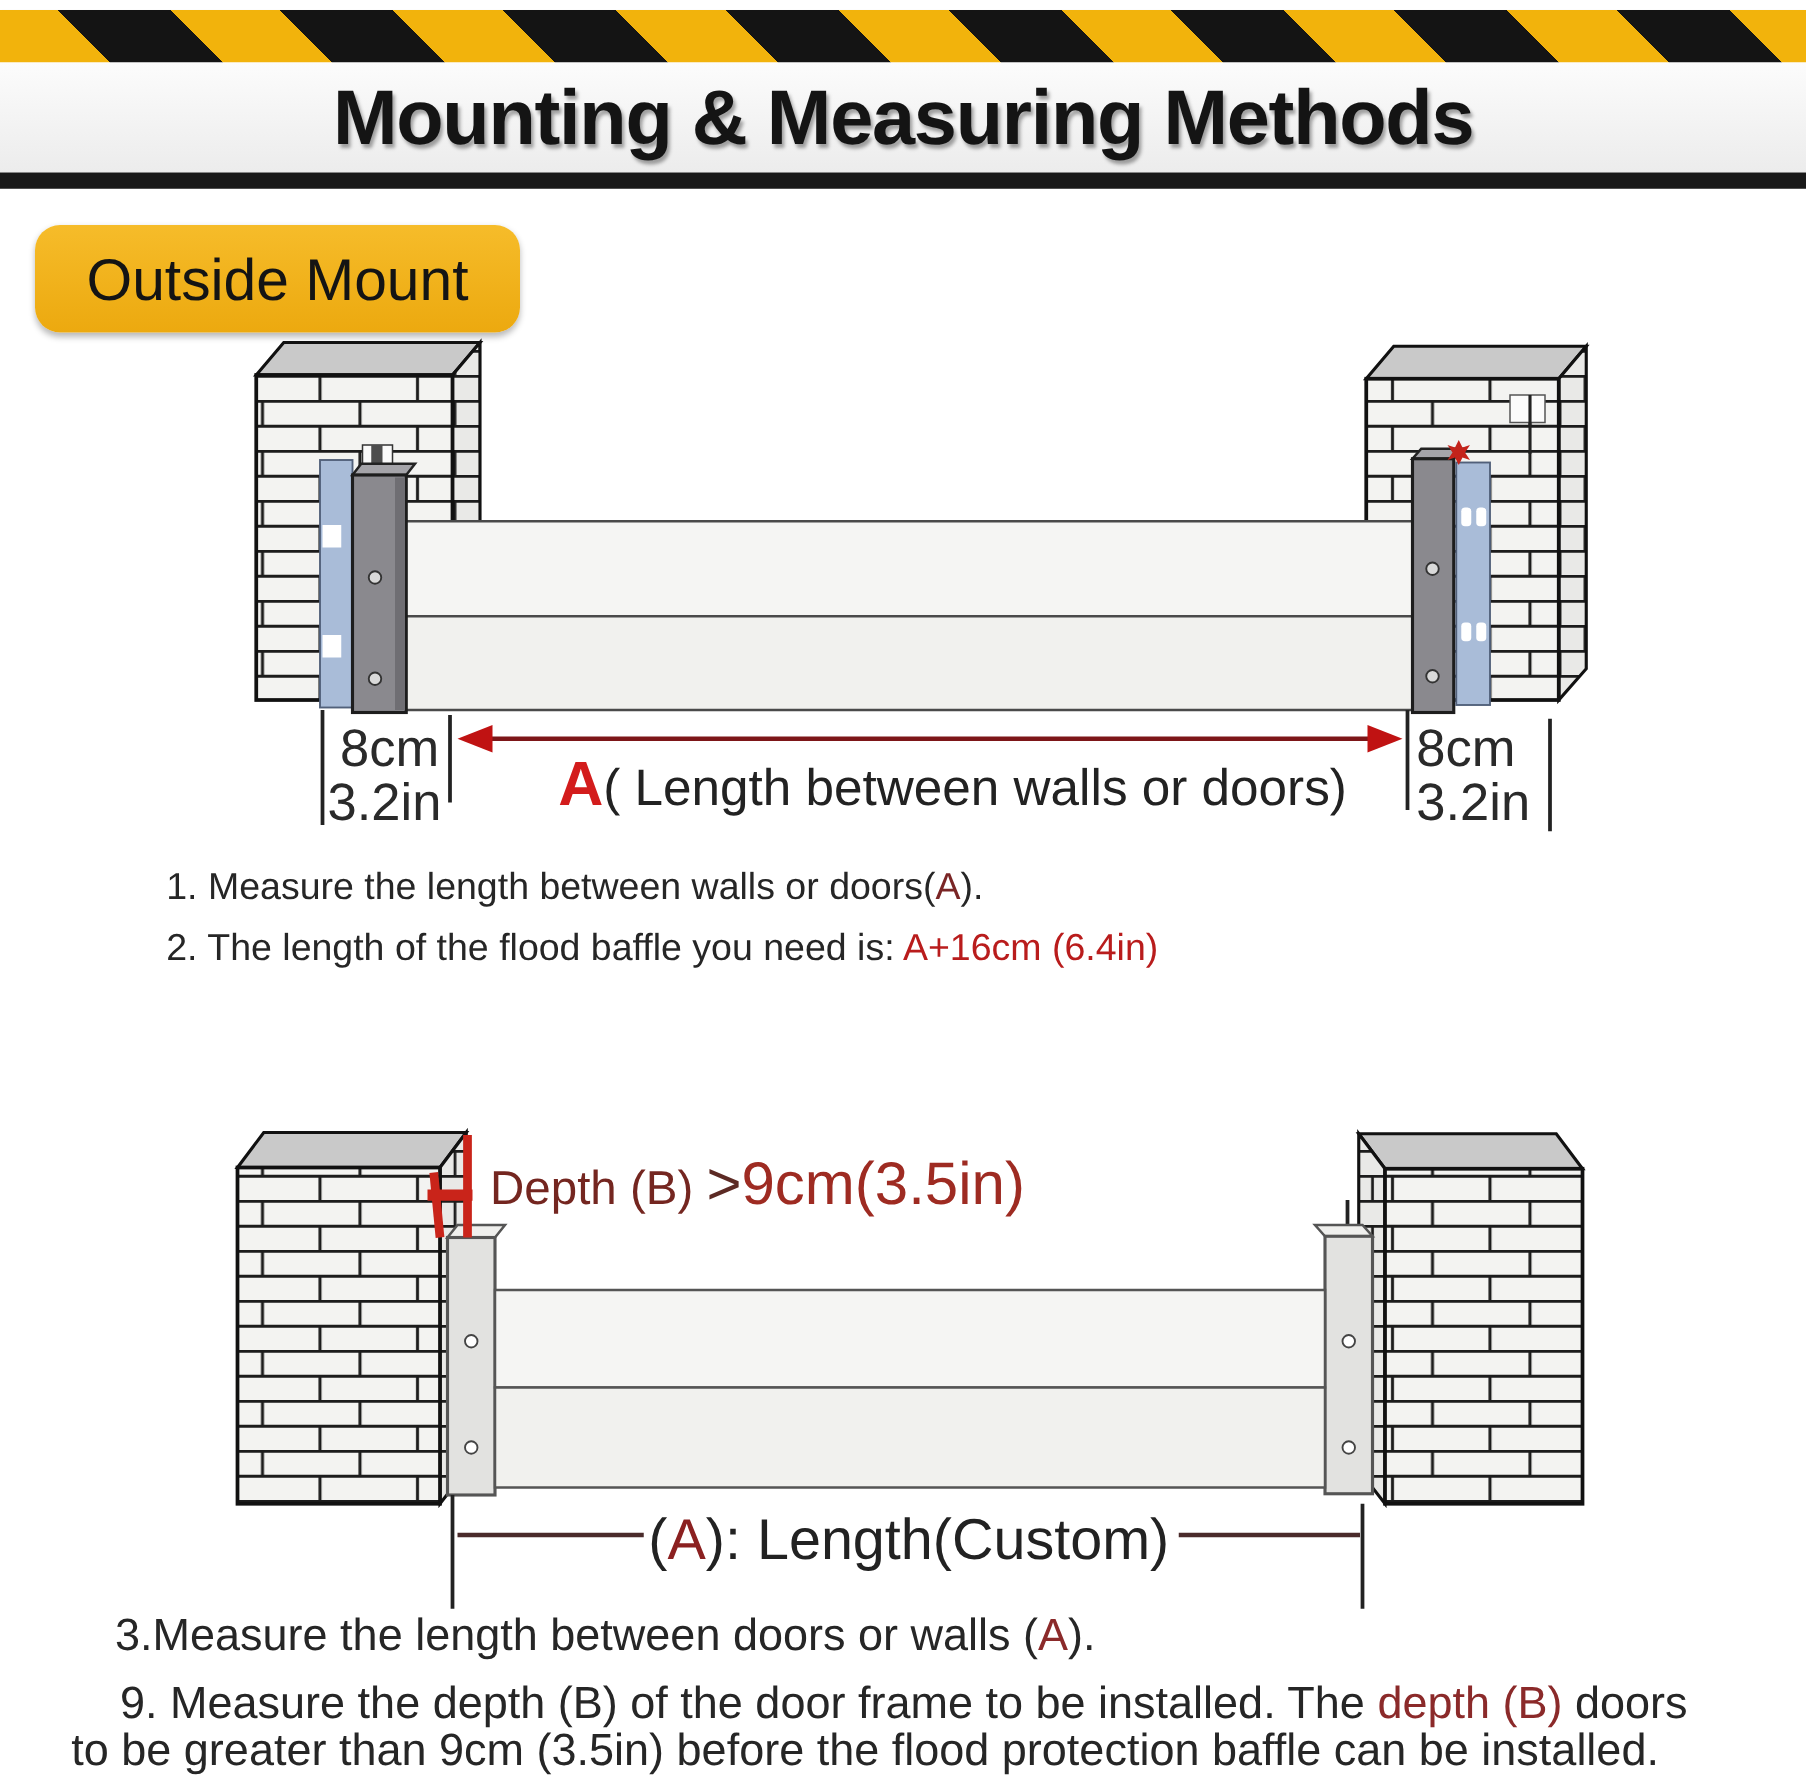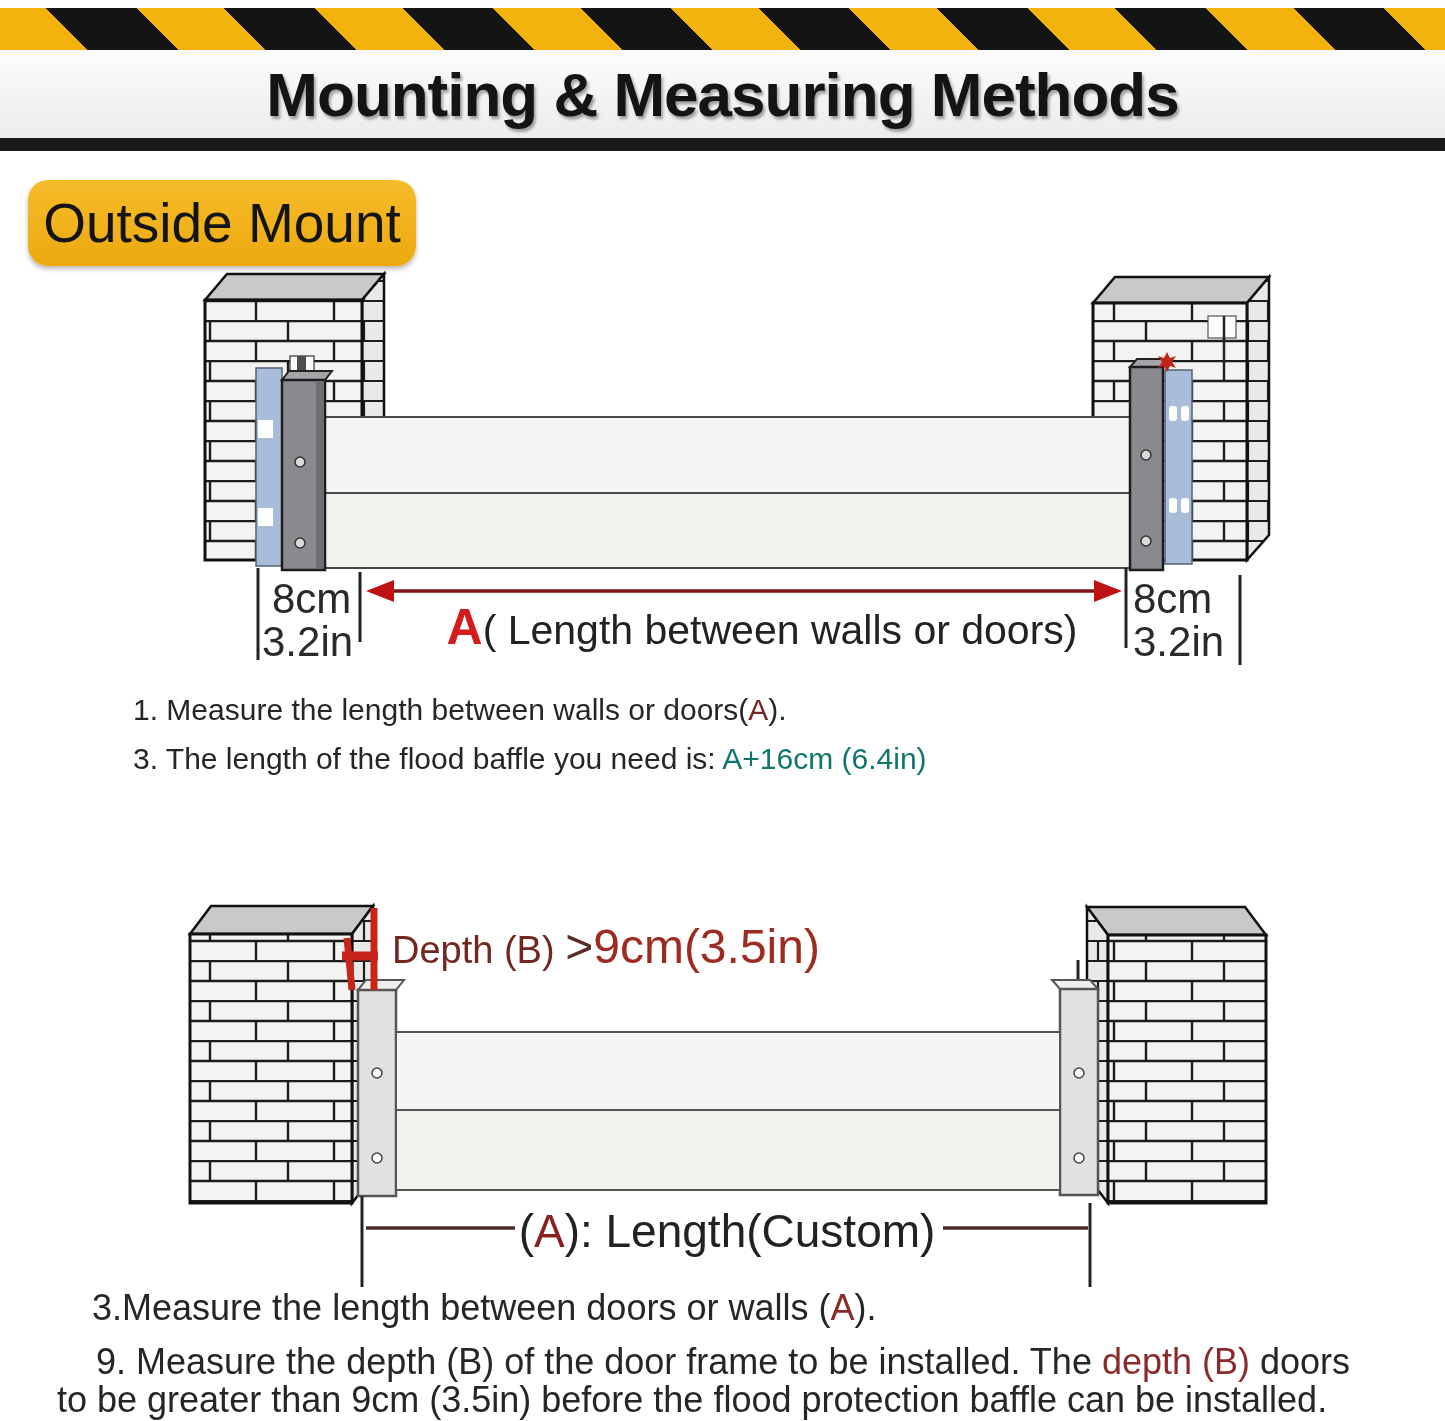--- a/index.html
+++ b/index.html
@@ -14,26 +14,26 @@
   #title-band{left:0;top:50px;width:1445px;height:88px;
         background:linear-gradient(180deg,#fcfcfc,#ececec);
         display:flex;align-items:center;justify-content:center;}
   #title-band .title{font-size:62px;font-weight:bold;color:#141414;letter-spacing:-1px;
         text-shadow:2px 3px 3px rgba(0,0,0,.35);white-space:nowrap;}
   #black-bar{left:0;top:138px;width:1445px;height:13px;background:#191919;}
   
   .badge{width:388px;height:86px;background:linear-gradient(180deg,#f6bc2a,#eca90f);
         border-radius:20px;display:flex;align-items:center;justify-content:center;
         box-shadow:0 3px 5px rgba(0,0,0,.28);}
-  .badge span{font-size:55px;color:#141414;letter-spacing:0;}
+  .badge span{font-size:47px;color:#141414;letter-spacing:0;}
   #badge-outside{left:28px;top:180px;}
   #badge-inside{left:28px;top:816px;}
   
   .step{font-size:30px;color:#262626;white-space:nowrap;}
-  .step .red{color:#0f766e;}
+  .step .red{color:#b91c1c;}
   .step .soft-red{color:#7a2525;}
   .bstep{font-size:36px;color:#262626;white-space:nowrap;}
   .bstep .red{color:#8b2a2a;}
   
   text{font-family:"Liberation Sans",sans-serif;}
   .mtxt{font-size:42px;fill:#2a2a2a;}
   svg{display:block;}
 </style>
 </head>
 <body>
@@ -123,21 +123,21 @@
       <polygon points="366,591 394,580 394,602" fill="#c01212"></polygon>
       <polygon points="1122,591 1094,580 1094,602" fill="#c01212"></polygon>
       <text x="762" y="644" text-anchor="middle"><tspan font-size="50" font-weight="bold" fill="#d31c1c">A</tspan><tspan font-size="41" fill="#222222">( Length between walls or doors)</tspan></text>
     </g>
   </svg>
 
   <div class="step abs" style="left:133px;top:693px;">
     <span>1. Measure the length between walls or doors(</span><span class="soft-red">A</span><span>).</span>
   </div>
   <div class="step abs" style="left:133px;top:742px;">
-    <span>3. The length of the flood baffle you need is: </span><span class="red">A+16cm (6.4in)</span>
+    <span>2. The length of the flood baffle you need is: </span><span class="red">A+16cm (6.4in)</span>
   </div>
 
 
   <svg class="abs" style="left:0;top:900px;" width="1445" height="395" viewBox="0 900 1445 395">
     <defs>
       <pattern id="brickF2" width="78" height="40" patternUnits="userSpaceOnUse">
         <rect width="78" height="40" fill="#f3f3f1"></rect>
         <path d="M0 1 H78 M0 21 H78" stroke="#1c1c1c" stroke-width="2.4" fill="none"></path>
         <path d="M54 1 V21 M22 21 V40" stroke="#1c1c1c" stroke-width="2.4" fill="none"></path>
       </pattern>

